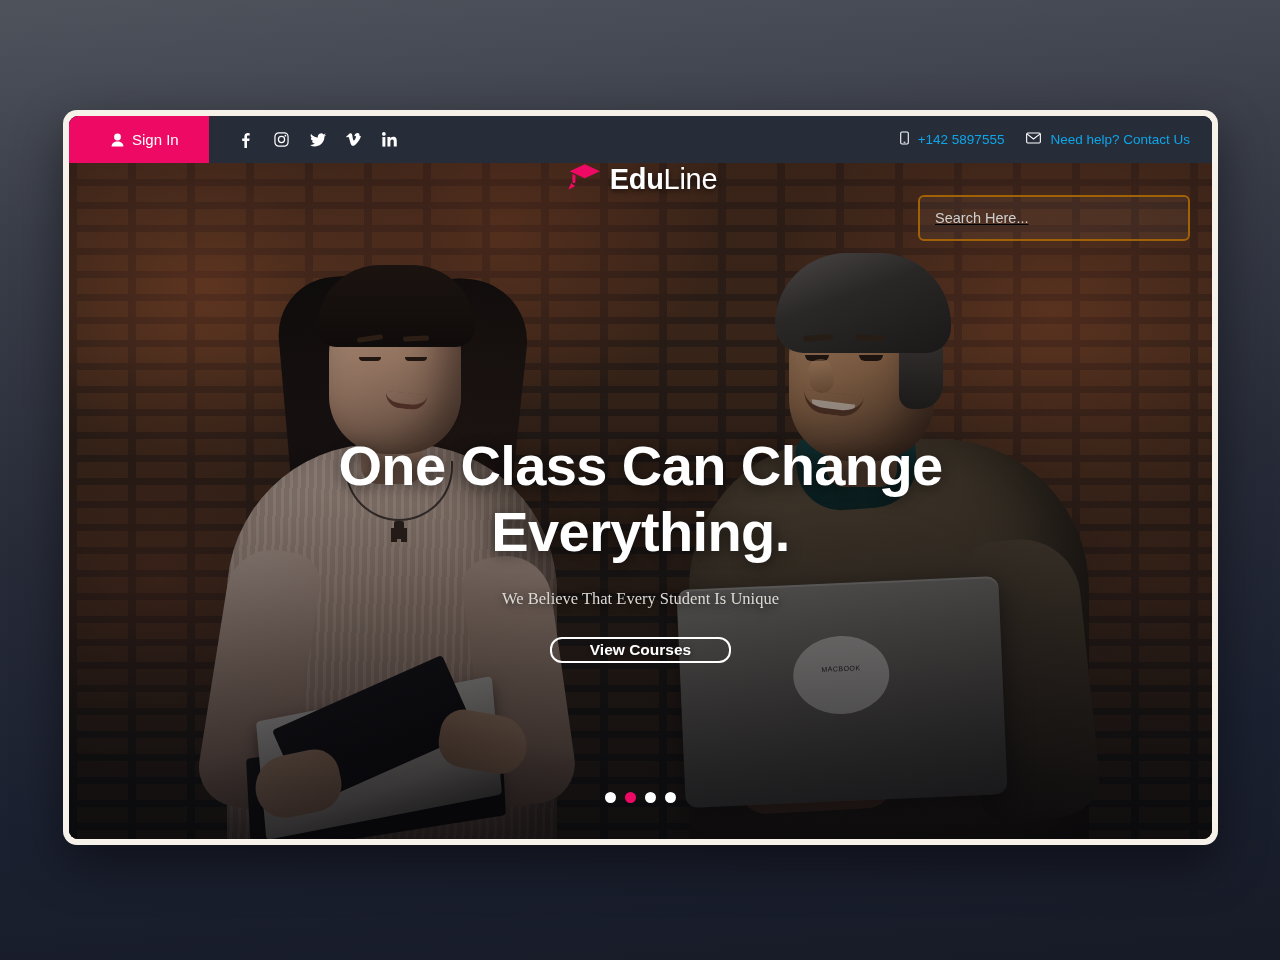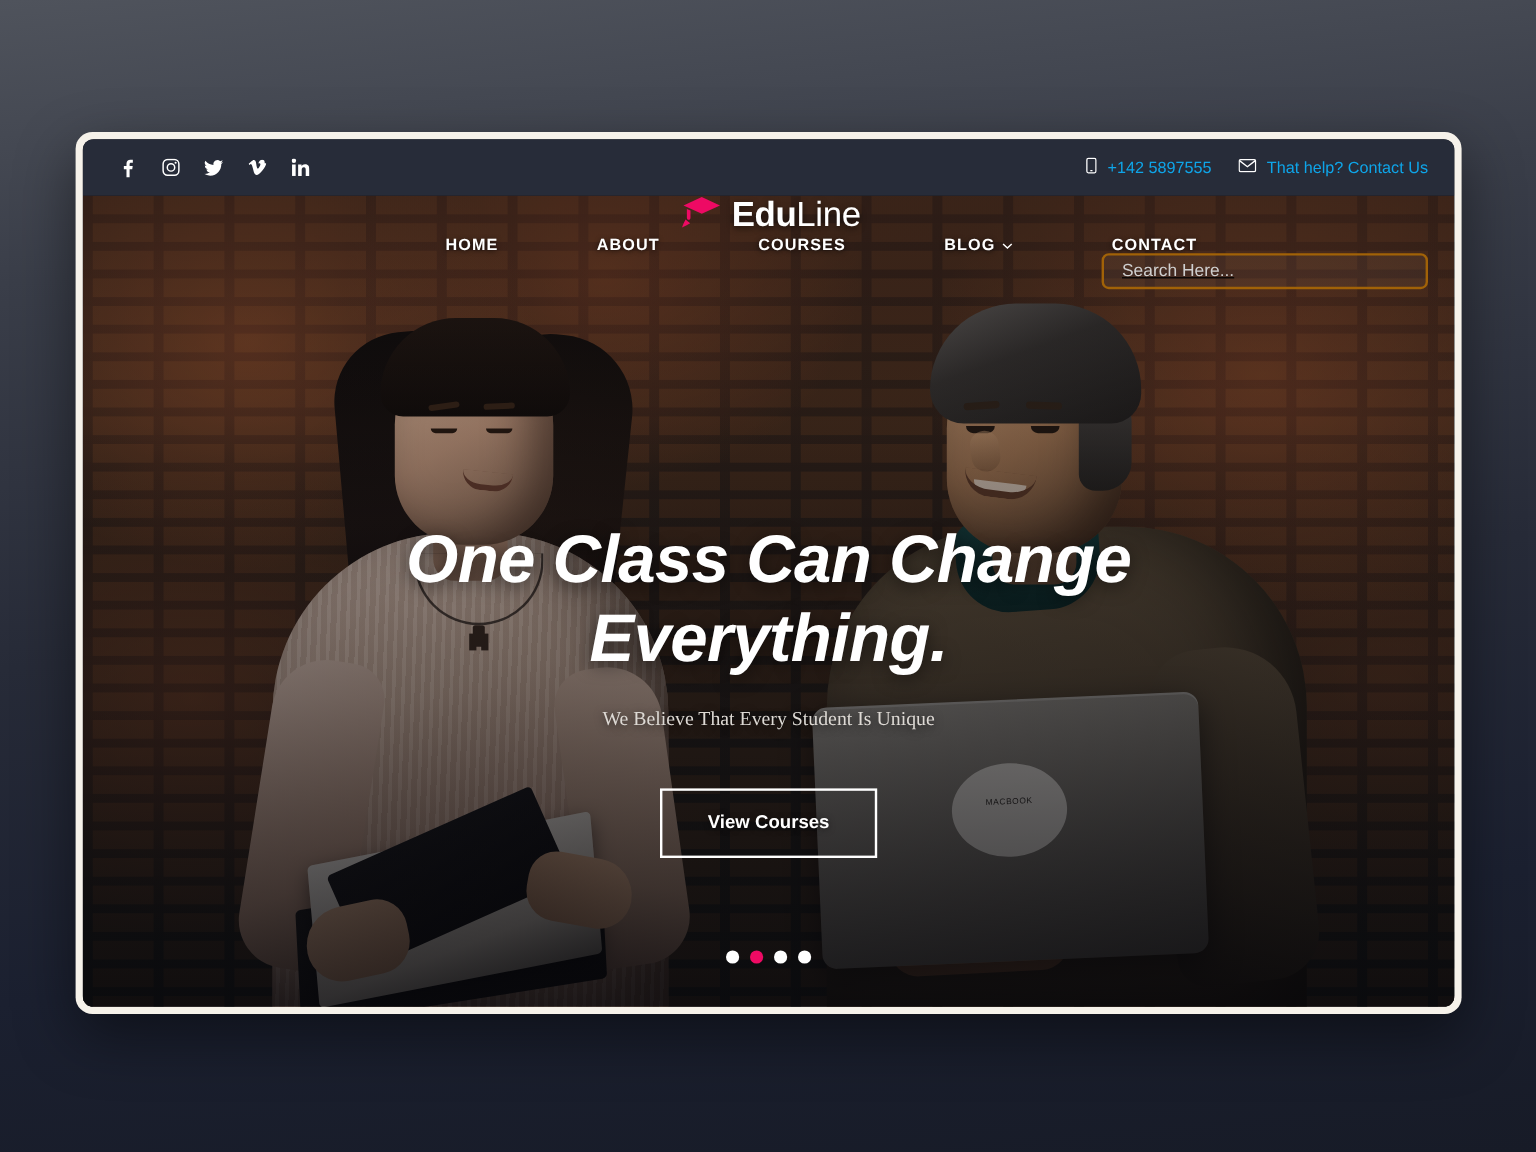--- a/index.html
+++ b/index.html
@@ -496,40 +496,39 @@
     color: #fff;
   }
   .hero-title {
     font-size: 56px;
     line-height: 1.18;
     font-weight: 700;
     letter-spacing: -0.6px;
     max-width: 660px;
     margin: 0 auto;
     text-shadow: 0 3px 14px rgba(0,0,0,.55);
-    font-style: italic;
   }
   .hero-sub {
     margin-top: 24px;
     font-size: 16.5px;
     color: #ddd9d4;
     font-weight: 400;
     text-shadow: 0 2px 8px rgba(0,0,0,.6);
     font-family: Liberation Serif, serif;
   }
   .hero-cta {
-    margin-top: 48px;
+    margin-top: 28px;
     display: inline-block;
     border: 2px solid #ffffff;
     background: transparent;
     color: #ffffff;
     font-size: 15.5px;
     font-weight: 700;
-    padding: 18px 38px;
-    border-radius: 0;
+    padding: 2px 38px;
+    border-radius: 12px;
     cursor: pointer;
     font-family: "Liberation Sans", sans-serif;
     text-shadow: 0 1px 5px rgba(0,0,0,.5);
   }
 
   
   .dots {
     position: absolute;
     z-index: 16;
     left: 0; right: 0;
@@ -547,20 +546,29 @@
   .dot.active { background: #ee0a64; }
 </style>
 </head>
 <body>
 
 <div class="frame">
   <div class="screen">
 
     <div class="topbar">
 
+      <button class="signin-btn">
+        <span class="user-ico">
+          <svg width="13" height="14" viewBox="0 0 13 14" fill="#fff">
+            <circle cx="6.5" cy="4" r="3.4"></circle>
+            <path d="M0.6 13.4c0-3.2 2.7-5 5.9-5s5.9 1.8 5.9 5z"></path>
+          </svg>
+        </span>
+        <span>Sign In</span>
+      </button>
 
       <div class="social-list">
         <a title="Facebook">
           <svg width="9" height="16" viewBox="0 0 9 16" fill="#fff">
             <path d="M6 16V9h2.2l.4-2.6H6V4.8c0-.75.2-1.26 1.3-1.26H8.7V1.2A18 18 0 0 0 6.7 1.1C4.7 1.1 3.4 2.3 3.4 4.5v1.9H1.2V9h2.2v7z"></path>
           </svg>
         </a>
         <a title="Instagram">
           <svg width="15" height="15" viewBox="0 0 16 16" fill="none" stroke="#fff" stroke-width="1.3">
             <rect x="1" y="1" width="14" height="14" rx="4"></rect>
@@ -597,21 +605,21 @@
           </span>
           <span>+142 5897555</span>
         </div>
         <div class="tb-item">
           <span>
             <svg width="15" height="12" viewBox="0 0 16 12" fill="none" stroke="#fff" stroke-width="1.2">
               <rect x="0.7" y="0.7" width="14.6" height="10.6" rx="1.2"></rect>
               <path d="M1 1.6 8 7l7-5.4"></path>
             </svg>
           </span>
-          <span>That help? Contact Us</span>
+          <span>Need help? Contact Us</span>
         </div>
       </div>
     </div>
 
     <div class="hero">
 
       <div class="hero-photo">
         <div class="brick"></div>
 
         <div class="fig-woman">
@@ -691,42 +699,20 @@
             <path d="M16.8 1.2 1.6 8.2l15.2 7 15.2-7z"></path>
             <path d="M4.4 11.1v7.4c0 .9.6 1.7 1.5 1.7.9 0 1.5-.8 1.5-1.7v-6z"></path>
             <path d="M3.3 19.9c-1.1 2.1-2.1 4.3-3 6.6 2.4-.9 4.7-2.1 6.9-3.5-1.3-.9-2.5-1.9-3.9-3.1z"></path>
           </svg>
         </span>
         <span class="logo-text">
           <b>Edu</b><i>Line</i>
         </span>
       </div>
 
-      <nav class="nav">
-        <a>
-          <span>HOME</span>
-        </a>
-        <a>
-          <span>ABOUT</span>
-        </a>
-        <a>
-          <span>COURSES</span>
-        </a>
-        <a>
-          <span>BLOG</span>
-          <span>
-            <svg width="9" height="6" viewBox="0 0 10 6" fill="none" stroke="#fff" stroke-width="1.4">
-              <path d="M1 1.2 5 4.8 9 1.2"></path>
-            </svg>
-          </span>
-        </a>
-        <a>
-          <span>CONTACT</span>
-        </a>
-      </nav>
 
       <div class="searchbox">
         <input type="text" placeholder="Search Here..." style="">
 
       </div>
     </div>
 
   </div>
 </div>
 

